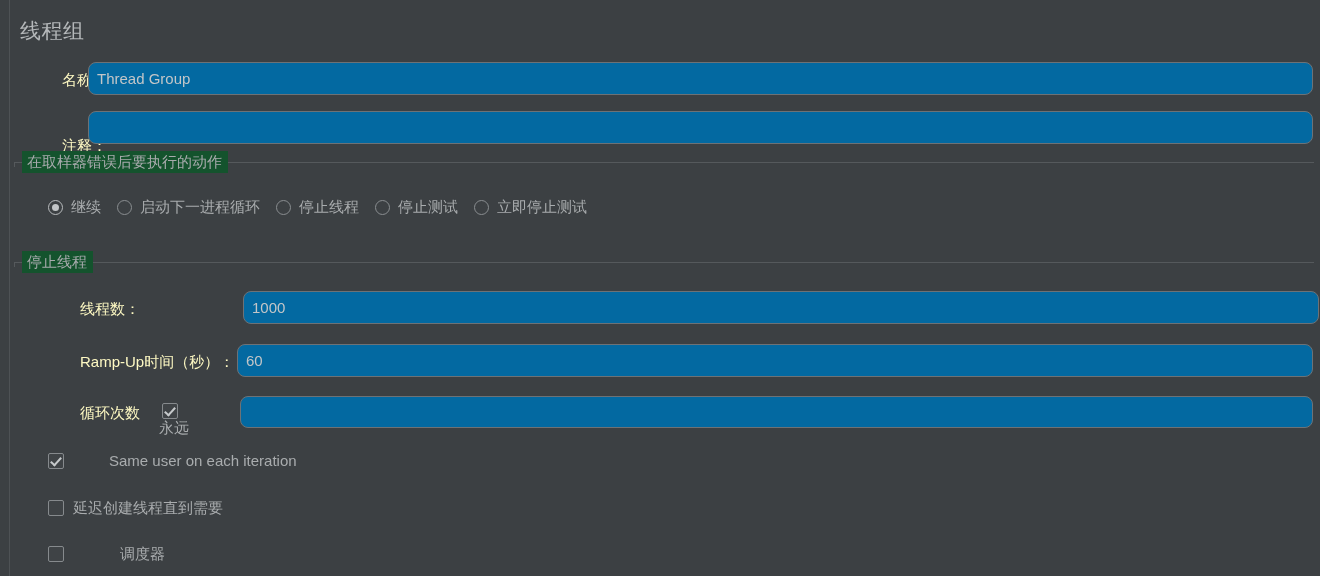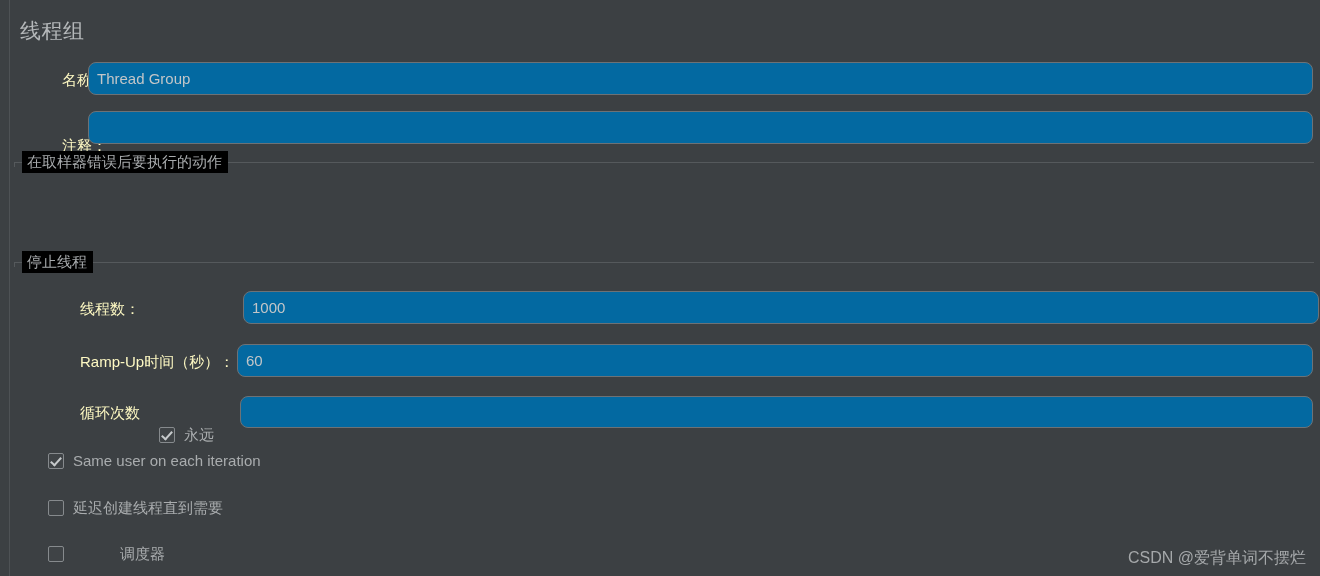--- a/index.html
+++ b/index.html
@@ -92,21 +92,21 @@
     top: 11px;
     width: 1px;
     height: 5px;
     background: #55595c;
   }
   .groupbox .gb-title {
     position: absolute;
     left: 8px;
     top: 0;
     padding: 0 6px 0 5px;
-    background: #000000;
+    background: #14532d;
     font-size: 15px;
     line-height: 22px;
     color: #a7aaac;
     white-space: nowrap;
   }
 
   
   .radio-row {
     position: absolute;
     display: flex;
@@ -210,52 +210,78 @@
 
   <div class="field-label" style="left:20px; top:136px;font-family:Liberation Serif, serif;">注释：</div>
   <input class="text-input" type="text" style="left: 88px; top: 111px; width: 1225px; height: 33px;" value="">
 
   <div class="groupbox" style="left:14px; top:151px; width:1300px; height:22px;">
     <div class="gb-tick"></div>
     <div class="gb-line"></div>
     <div class="gb-title">在取样器错误后要执行的动作</div>
   </div>
 
+  <div class="radio-row" style="left:48px; top:198px;">
+
+    <div class="radio-item checked">
+      <span class="radio-mark"></span>
+      <span class="radio-label">继续</span>
+    </div>
+
+    <div class="radio-item">
+      <span class="radio-mark"></span>
+      <span class="radio-label">启动下一进程循环</span>
+    </div>
+
+    <div class="radio-item">
+      <span class="radio-mark"></span>
+      <span class="radio-label">停止线程</span>
+    </div>
+
+    <div class="radio-item">
+      <span class="radio-mark"></span>
+      <span class="radio-label">停止测试</span>
+    </div>
+
+    <div class="radio-item">
+      <span class="radio-mark"></span>
+      <span class="radio-label">立即停止测试</span>
+    </div>
+  </div>
 
   <div class="groupbox" style="left:14px; top:251px; width:1300px; height:22px;">
     <div class="gb-tick"></div>
     <div class="gb-line"></div>
     <div class="gb-title">停止线程</div>
   </div>
 
   <div class="field-label" style="left:38px; top:299px;">线程数：</div>
   <input class="text-input" type="text" style="left: 243px; top: 291px; width: 1076px; height: 33px;" value="1000">
 
   <div class="field-label" style="left:38px; top:352px;">Ramp-Up时间（秒）：</div>
   <input class="text-input" type="text" style="left: 237px; top: 344px; width: 1076px; height: 33px;" value="60">
 
   <div class="field-label" style="left:38px; top:403px;">循环次数</div>
 
-  <div class="check-row checked" style="left:159px; top:426px;">
+  <div class="check-row checked" style="left:159px; top:403px;flex-direction:column;">
     <span class="check-mark"></span>
     <span class="check-label">永远</span>
   </div>
 
   <input class="text-input" type="text" disabled="" style="left: 240px; top: 396px; width: 1073px; height: 32px;" value="">
 
-  <div class="check-row checked" style="left:48px; top:452px;">
+  <div class="check-row checked" style="left:48px; top:452px;gap:36px;">
     <span class="check-mark"></span>
     <span class="check-label">Same user on each iteration</span>
   </div>
 
   <div class="check-row" style="left:48px; top:499px;">
     <span class="check-mark"></span>
     <span class="check-label">延迟创建线程直到需要</span>
   </div>
 
   <div class="check-row" style="left:48px; top:545px;gap:47px;">
     <span class="check-mark"></span>
     <span class="check-label">调度器</span>
   </div>
 
-  <div class="watermark">CSDN @爱背单词不摆烂</div>
 
 </div>
 
 </body></html>

